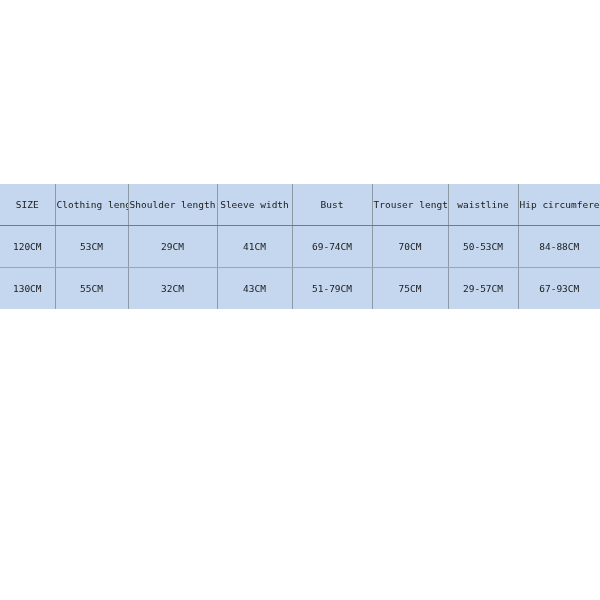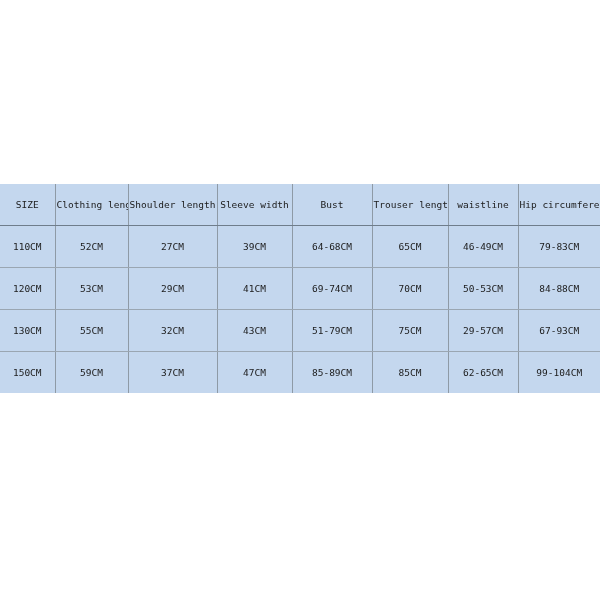--- a/index.html
+++ b/index.html
@@ -92,30 +92,20 @@
         <td>SIZE</td>
         <td>Clothing length</td>
         <td>Shoulder length</td>
         <td>Sleeve width</td>
         <td>Bust</td>
         <td>Trouser length</td>
         <td>waistline</td>
         <td>Hip circumference</td>
       </tr>
 
-      <tr>
-        <td>110CM</td>
-        <td>52CM</td>
-        <td>27CM</td>
-        <td>39CM</td>
-        <td>64-68CM</td>
-        <td>65CM</td>
-        <td>46-49CM</td>
-        <td>79-83CM</td>
-      </tr>
 
       <tr>
         <td>120CM</td>
         <td>53CM</td>
         <td>29CM</td>
         <td>41CM</td>
         <td>69-74CM</td>
         <td>70CM</td>
         <td>50-53CM</td>
         <td>84-88CM</td>
@@ -126,26 +116,16 @@
         <td>55CM</td>
         <td>32CM</td>
         <td>43CM</td>
         <td>51-79CM</td>
         <td>75CM</td>
         <td>29-57CM</td>
         <td>67-93CM</td>
       </tr>
 
 
-      <tr>
-        <td>150CM</td>
-        <td>59CM</td>
-        <td>37CM</td>
-        <td>47CM</td>
-        <td>85-89CM</td>
-        <td>85CM</td>
-        <td>62-65CM</td>
-        <td>99-104CM</td>
-      </tr>
     </tbody>
   </table>
 
 </div>
 
 </body></html>

